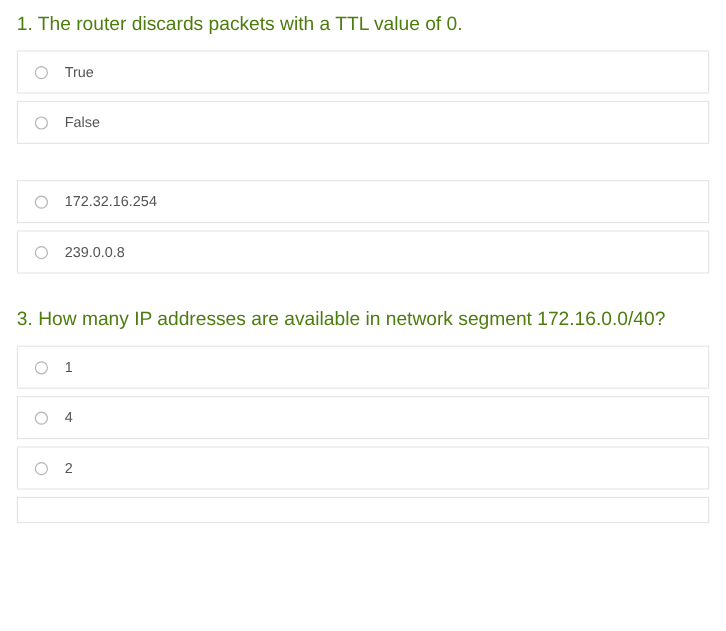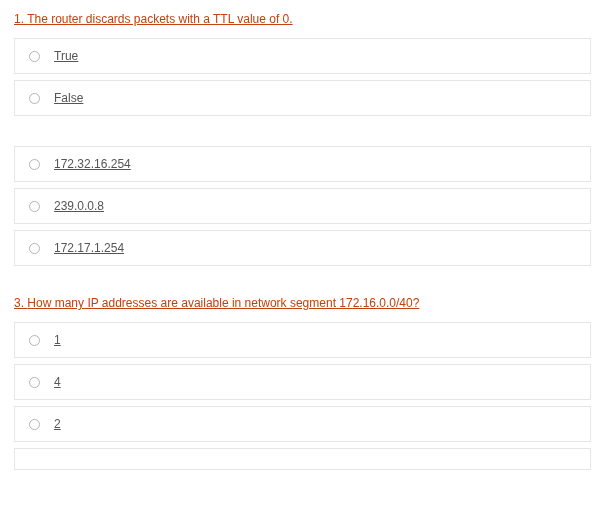--- a/index.html
+++ b/index.html
@@ -6,34 +6,32 @@
     body {
       font-family: Arial, Helvetica, sans-serif;
       background: #ffffff;
       width: 605px;
       padding: 12px 14px;
       font-size: 12px;
       color: #555;
     }
     .question-block { margin-bottom: 30px; }
     .question-prompt {
-      color: #c2410c;
+      color: #4d7c0f;
       margin-bottom: 12px;
-      font-size: 12px;
-      text-decoration: underline;
+      font-size: 16px;
     }
     .option-row {
       border: 1px solid #e6e6e6;
       padding: 10px 14px;
       margin-bottom: 6px;
       display: flex;
       align-items: center;
       cursor: pointer;
       background: #fff;
-      text-decoration: underline;
     }
     .radio-ring {
       width: 11px;
       height: 11px;
       border: 1px solid #b5b5b5;
       border-radius: 50%;
       margin-right: 14px;
       flex-shrink: 0;
     }
     .option-label {
@@ -61,24 +59,20 @@
 
 <div class="question-block">
   <div class="option-row">
     <span class="radio-ring"></span>
     <span class="option-label">172.32.16.254</span>
   </div>
   <div class="option-row">
     <span class="radio-ring"></span>
     <span class="option-label">239.0.0.8</span>
   </div>
-  <div class="option-row">
-    <span class="radio-ring"></span>
-    <span class="option-label">172.17.1.254</span>
-  </div>
 </div>
 
 <div class="question-block" style="margin-bottom:0;">
   <div class="question-prompt">
     <span>3.</span>
     <span>How many IP addresses are available in network segment 172.16.0.0/40?</span>
   </div>
   <div class="option-row">
     <span class="radio-ring"></span>
     <span class="option-label">1</span>

